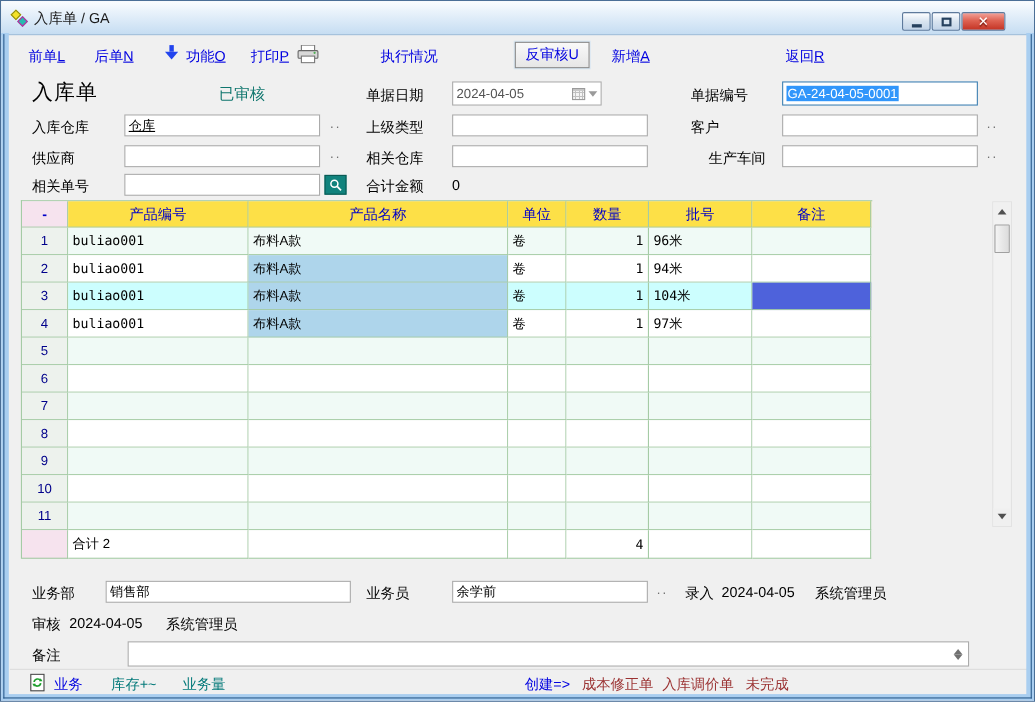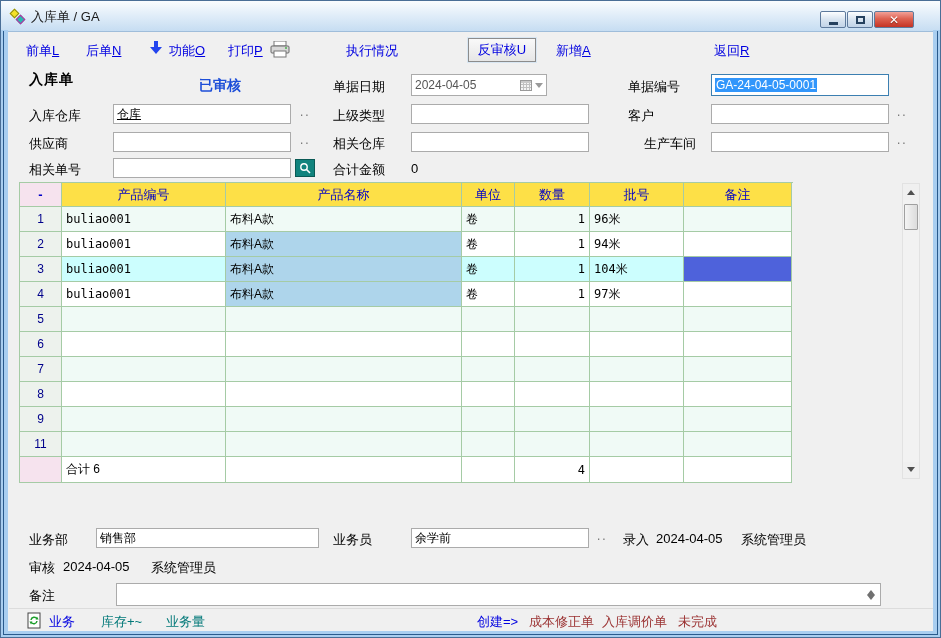--- a/index.html
+++ b/index.html
@@ -45,22 +45,22 @@
     background:linear-gradient(180deg,#F9F9F9,#E6E6E6); color:#0000E0; font-size:13px;
     display:flex; align-items:center; justify-content:center; cursor:pointer;
     box-shadow:0 0 0 1px #D8E6F2; }
   .dn-arrow-wrap { left:148px; top:40px; width:14px; height:14px; }
   .dn-stem { position:absolute; left:5px; top:0; width:4px; height:6px; background:#2244EE; }
   .dn-head { position:absolute; left:1px; top:6px; width:0; height:0;
     border:6px solid transparent; border-top:7px solid #2244EE; border-bottom:0; }
 
   
   .lbl { color:#000; font-size:13px; white-space:nowrap; }
-  .big-title { font-size:14px; font-weight:bold; letter-spacing:1px; }
-  .status-red { color:#1d4ed8; font-weight:bold; font-size:14px; }
+  .big-title { font-size:19px; font-weight:normal; letter-spacing:1px; }
+  .status-red { color:#0f766e; font-weight:normal; font-size:14px; }
   .inp { border:1px solid #ABABAB; background:#fff; height:20px; font-size:12px;
     padding:0 3px; display:flex; align-items:center; }
   .dots { color:#707070; font-size:12px; letter-spacing:2px; cursor:pointer; }
   .date-inp { color:#555; justify-content:space-between; }
   .cal-btn { display:flex; align-items:center; gap:3px; cursor:pointer; }
   .cal-grid { width:12px; height:11px; border:1px solid #9A9A9A;
     background:linear-gradient(#C8C8C8 0 2px,transparent 2px),
       repeating-linear-gradient(90deg,transparent 0 2px,#C0C0C0 2px 3px),
       repeating-linear-gradient(0deg,transparent 0 2px,#C0C0C0 2px 3px); background-color:#F4F4F4; }
   .cal-arr { width:0; height:0; border:4px solid transparent; border-top:5px solid #9A9A9A; margin-top:4px; }
@@ -302,31 +302,40 @@
       <div class="grow">
         <div class="gcell c0 numcell">9</div>
         <div class="gcell c1 mono tone-pale"></div>
         <div class="gcell c2 tone-pale"></div>
         <div class="gcell c3 tone-pale"></div>
         <div class="gcell c4 mono tone-pale"></div>
         <div class="gcell c5 mono tone-pale"></div>
         <div class="gcell c6 tone-pale"></div>
       </div>
       <div class="grow">
+        <div class="gcell c0 numcell">10</div>
+        <div class="gcell c1 mono tone-white"></div>
+        <div class="gcell c2 tone-white"></div>
+        <div class="gcell c3 tone-white"></div>
+        <div class="gcell c4 mono tone-white"></div>
+        <div class="gcell c5 mono tone-white"></div>
+        <div class="gcell c6 tone-white"></div>
+      </div>
+      <div class="grow">
         <div class="gcell c0 numcell">11</div>
         <div class="gcell c1 mono tone-pale"></div>
         <div class="gcell c2 tone-pale"></div>
         <div class="gcell c3 tone-pale"></div>
         <div class="gcell c4 mono tone-pale"></div>
         <div class="gcell c5 mono tone-pale"></div>
         <div class="gcell c6 tone-pale"></div>
       </div>
       <div class="grow gfoot">
         <div class="gcell c0"></div>
-        <div class="gcell c1">合计 6</div>
+        <div class="gcell c1">合计 2</div>
         <div class="gcell c2"></div>
         <div class="gcell c3"></div>
         <div class="gcell c4 mono">4</div>
         <div class="gcell c5"></div>
         <div class="gcell c6"></div>
       </div>
     </div>
 
   <div class="abs sbar">
     <div class="sbtn" style="top:0;">

